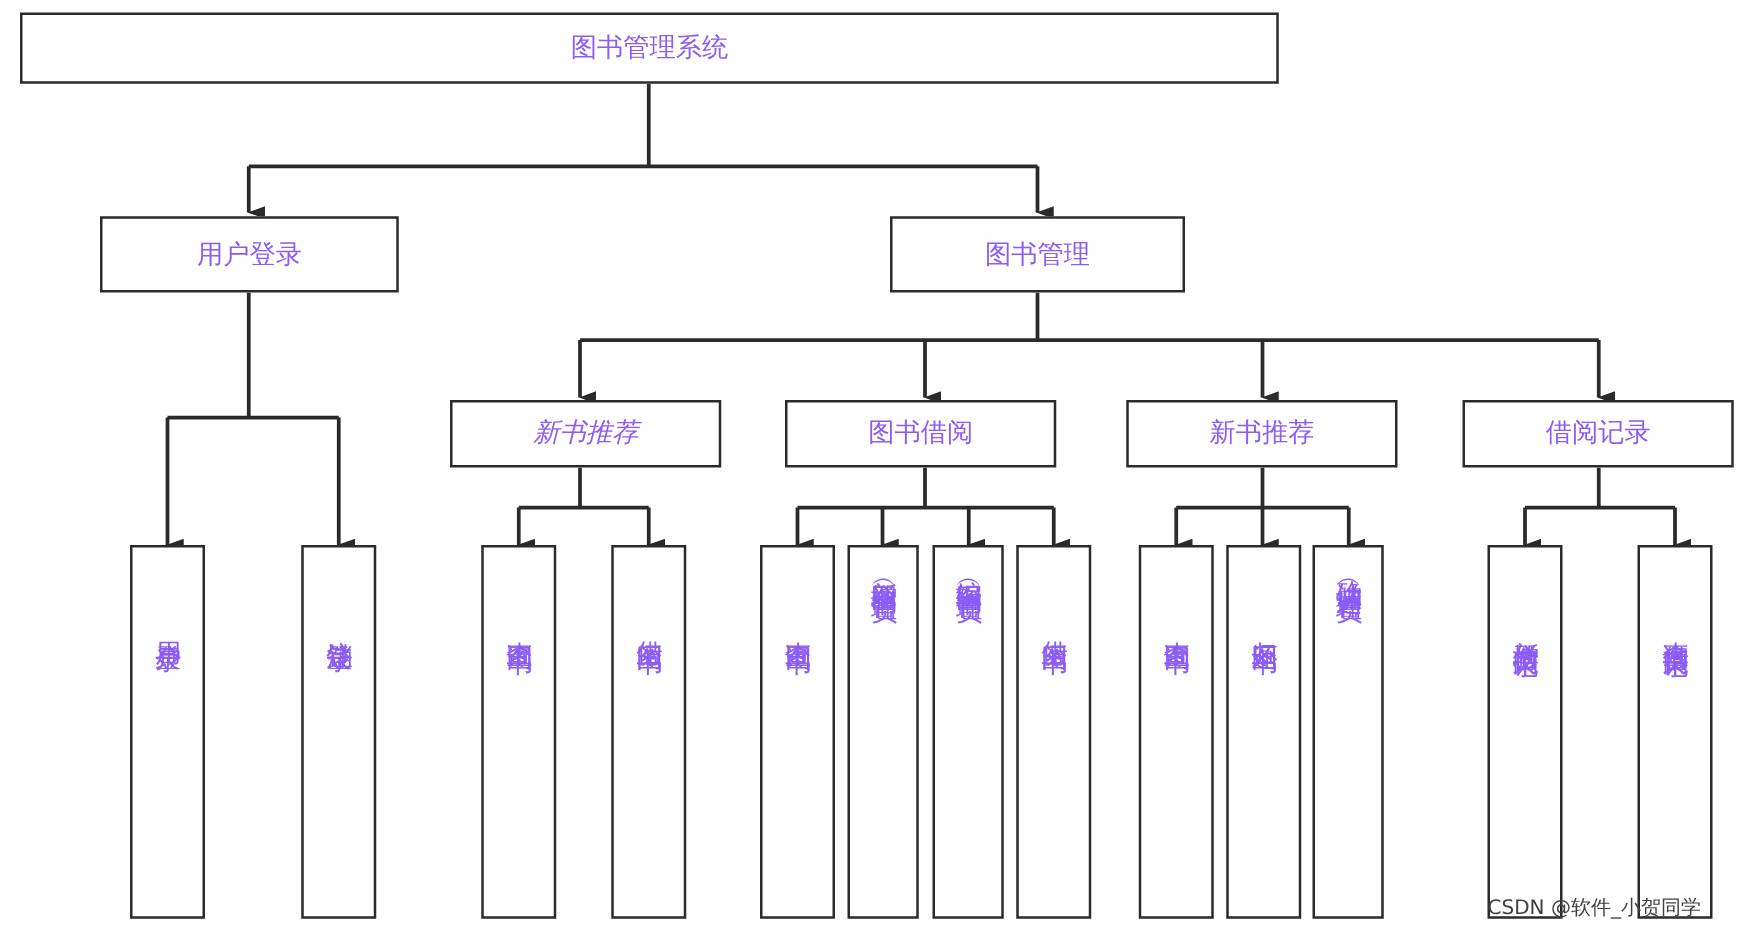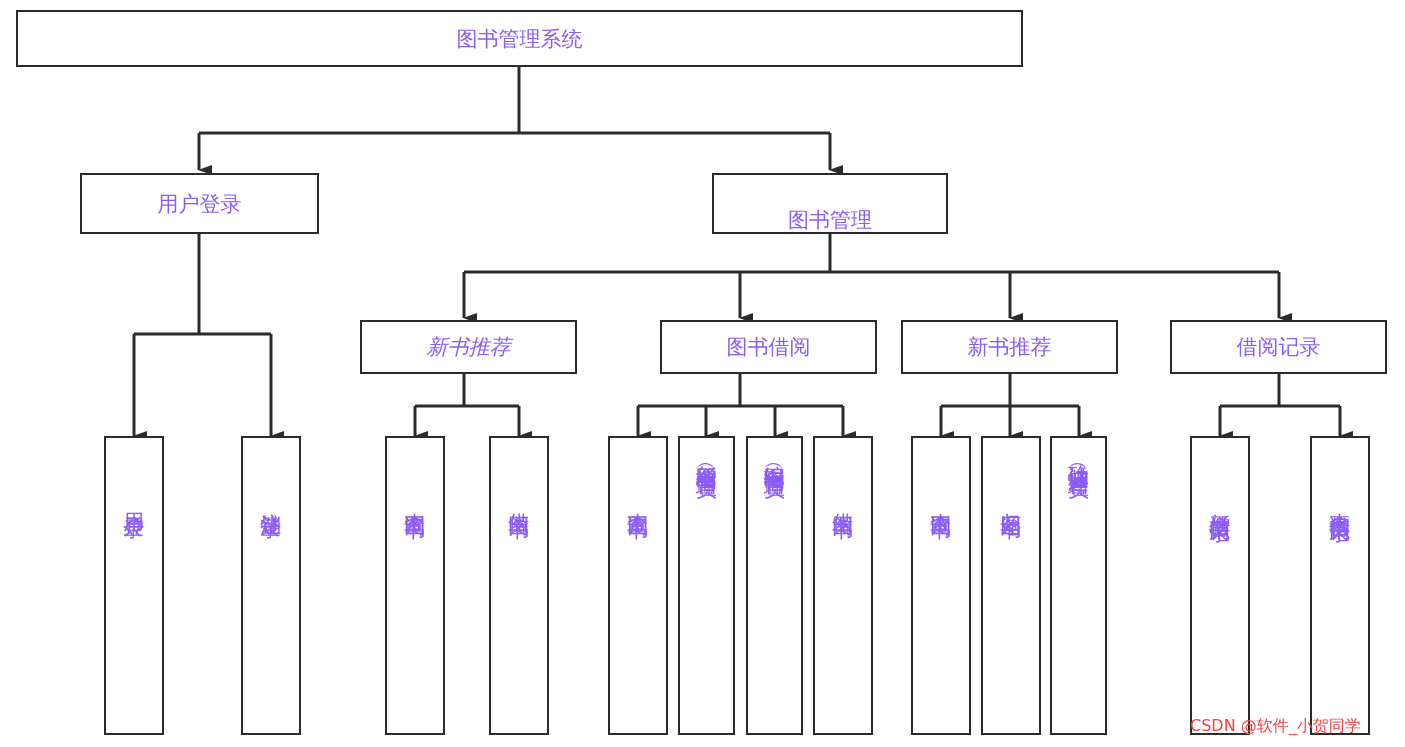--- a/index.html
+++ b/index.html
@@ -59,21 +59,21 @@
     padding-top: 52px;
   }
   .node.vertical.tall .label {
     padding-top: 4px;
   }
   .watermark {
     position: absolute;
     left: 1190px;
     top: 716px;
     font-size: 16px;
-    color: #ef4444;
+    color: #404040;
     white-space: nowrap;
     z-index: 5;
     font-family: "DejaVu Sans", sans-serif;
   }
 </style>
 </head>
 <body>
 
 <div id="canvas">
 
@@ -127,28 +127,28 @@
     </g>
   </svg>
 
   <div class="node horizontal" style="left:16px; top:10px; width:1007px; height:57px;">
     <span class="label">图书管理系统</span>
   </div>
 
   <div class="node horizontal" style="left:80px; top:173px; width:239px; height:61px;">
     <span class="label">用户登录</span>
   </div>
-  <div class="node horizontal" style="left:712px; top:173px; width:236px; height:61px;align-items:flex-end;">
+  <div class="node horizontal" style="left:712px; top:173px; width:236px; height:61px;">
     <span class="label">图书管理</span>
   </div>
 
   <div class="node horizontal" style="left:360px; top:320px; width:217px; height:54px;font-style:italic;">
     <span class="label">新书推荐</span>
   </div>
-  <div class="node horizontal" style="left:660px; top:320px; width:217px; height:54px;">
+  <div class="node horizontal" style="left:628px; top:320px; width:217px; height:54px;">
     <span class="label">图书借阅</span>
   </div>
   <div class="node horizontal" style="left:901px; top:320px; width:217px; height:54px;">
     <span class="label">新书推荐</span>
   </div>
   <div class="node horizontal" style="left:1170px; top:320px; width:217px; height:54px;">
     <span class="label">借阅记录</span>
   </div>
 
   <div class="node vertical mid" style="left:104px; top:436px; width:60px; height:299px;">

